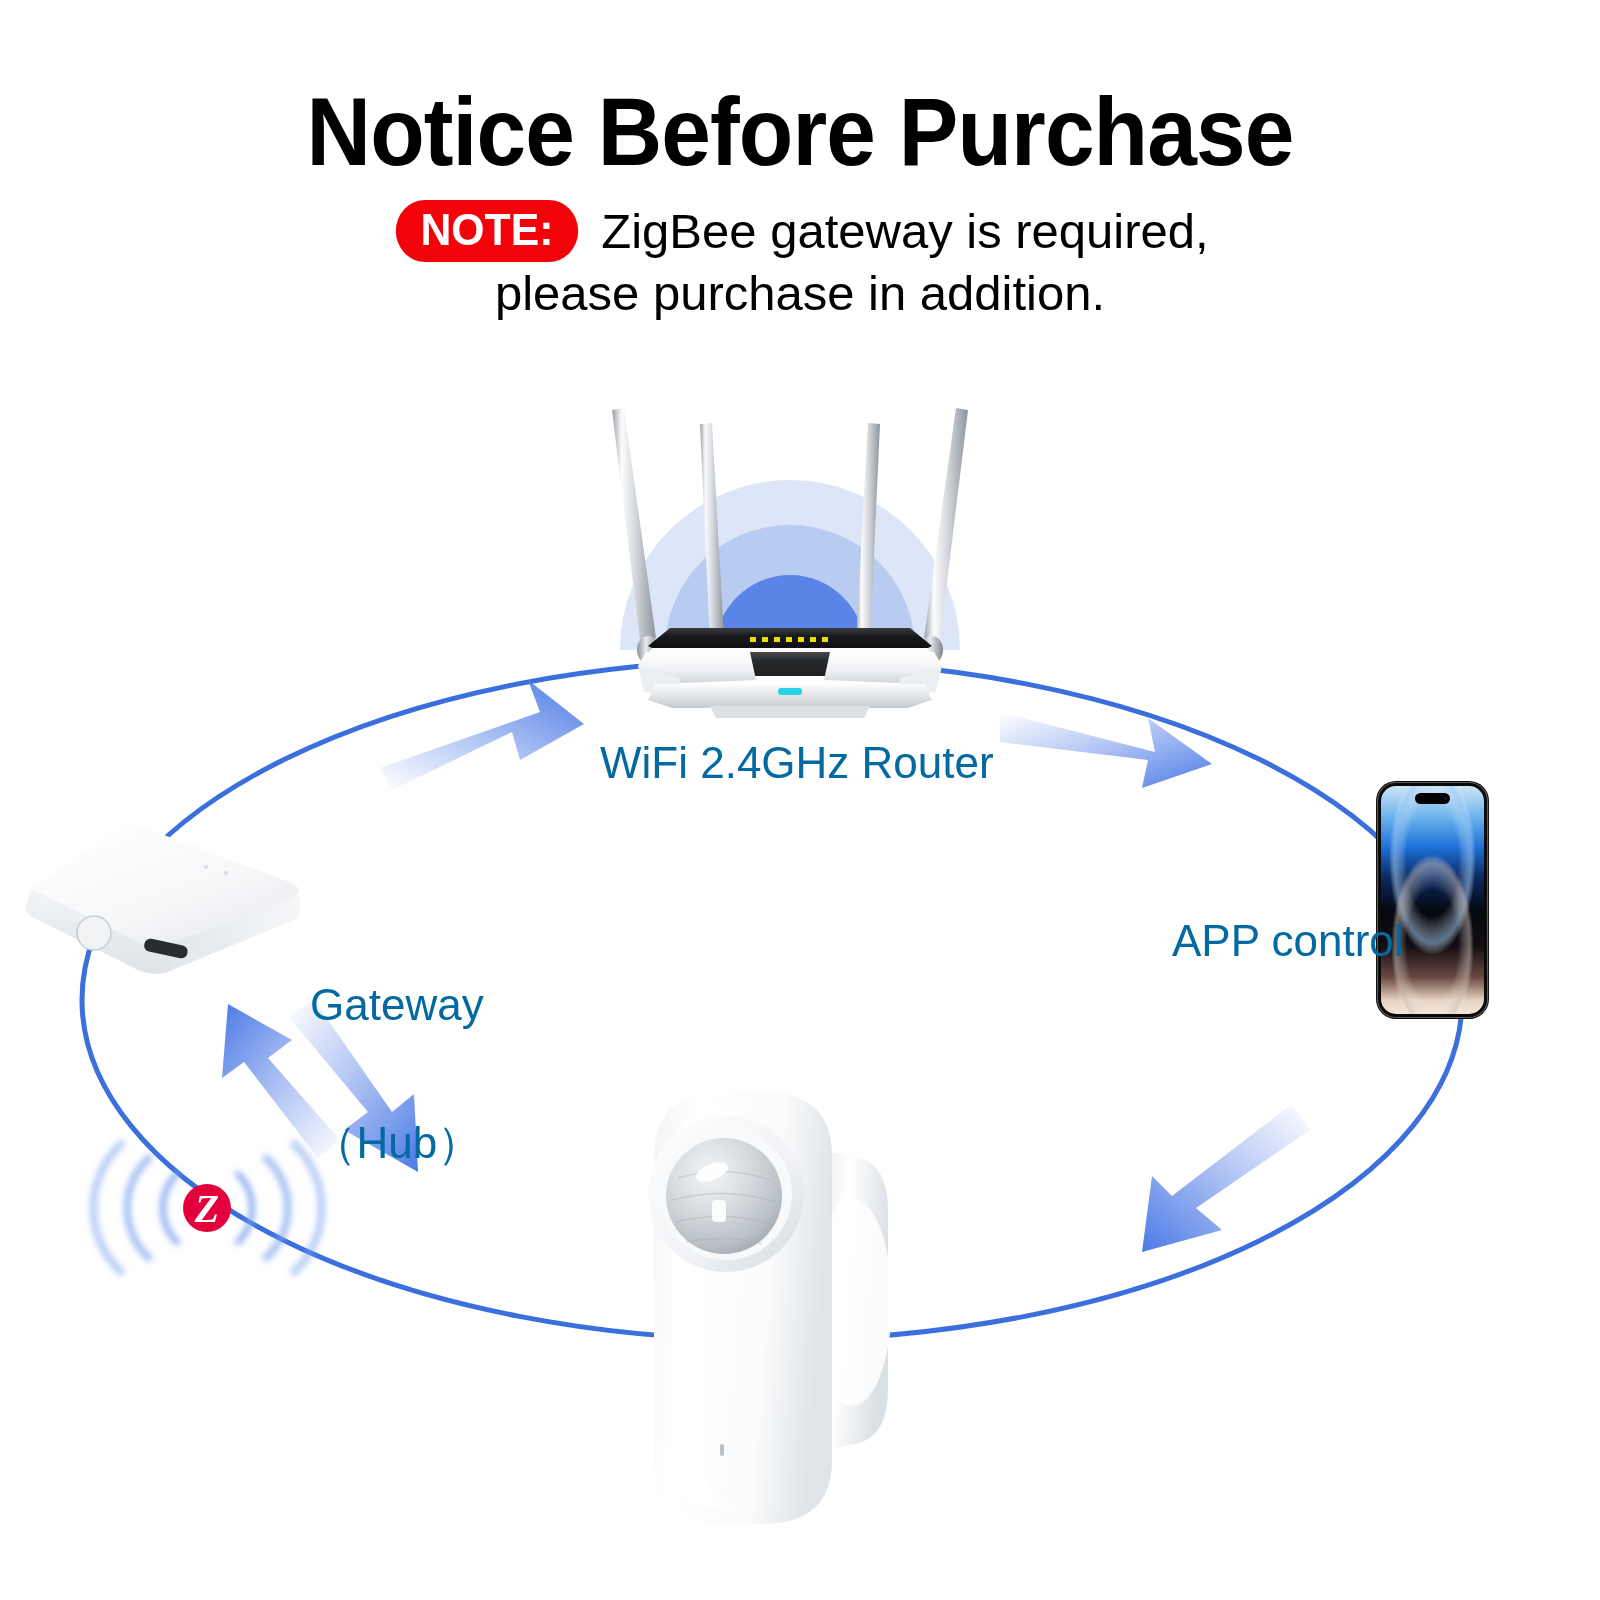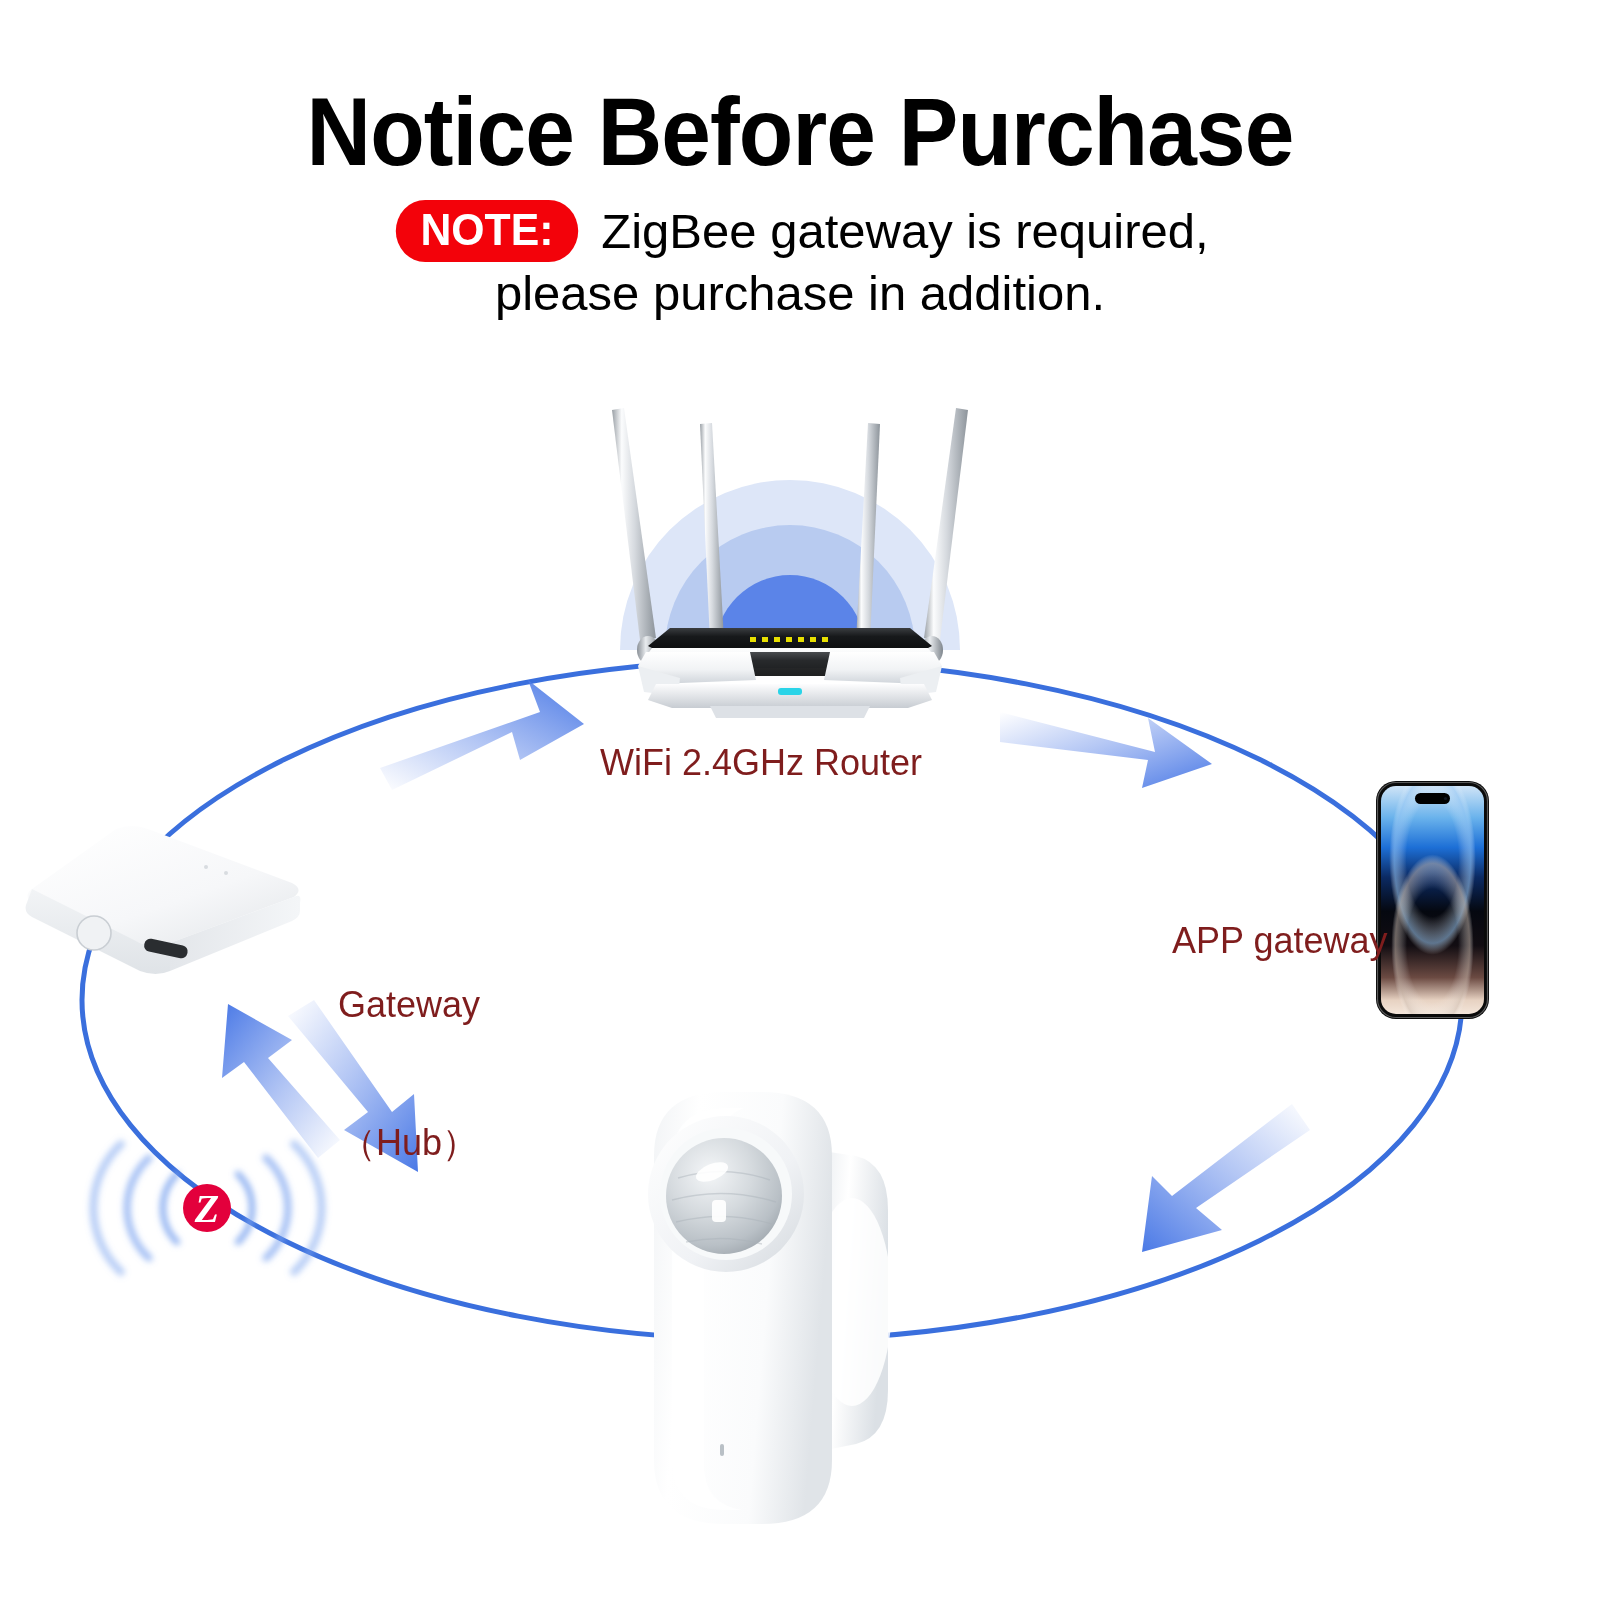--- a/index.html
+++ b/index.html
@@ -37,23 +37,23 @@
   #note-line2 {
     position:absolute; top:265px; left:0; width:1600px;
     text-align:center; font-size:49px; line-height:56px; font-weight:400;
   }
 
   
   #stage { position:absolute; top:340px; left:0; width:1600px; height:1260px; }
   #stage svg.layer { position:absolute; top:0; left:0; width:1600px; height:1260px; overflow:visible; }
 
   
-  .diagram-label { position:absolute; font-size:36px; line-height:46px; color:#7f1d1d; white-space:pre; }
+  .diagram-label { position:absolute; font-size:44px; line-height:46px; color:#0369a1; white-space:pre; }
   #label-router  { top:400px; left:600px; }
-  #label-gateway { top:550px; left:310px; text-align:center;margin-left:28px; }
+  #label-gateway { top:550px; left:310px; text-align:center; }
   #label-app     { top:578px; left:1172px; }
 
   
   #router { position:absolute; left:560px; top:60px; width:460px; height:320px; }
 
   
   #gateway { position:absolute; left:20px; top:485px; width:290px; height:150px; }
 
   
   #phone { position:absolute; left:1375px; top:440px; width:115px; height:240px; }
@@ -274,21 +274,21 @@
 
       <rect x="6" y="6" width="103" height="228" rx="15" fill="url(#wall)"></rect>
       <rect x="6" y="6" width="103" height="228" rx="15" fill="url(#glow1)"></rect>
       <rect x="6" y="6" width="103" height="228" rx="15" fill="url(#glow2)"></rect>
 
       <rect x="40" y="13" width="35" height="11" rx="5.5" fill="#000"></rect>
       <circle cx="70.5" cy="18.5" r="1.6" fill="#10161f"></circle>
     </svg>
   </div>
 
-  <div class="diagram-label" id="label-app">APP gateway</div>
+  <div class="diagram-label" id="label-app">APP control</div>
 
   <div id="zigbee">
     <svg viewBox="0 0 265 155" width="265" height="155">
       <defs>
         <filter id="arcBlur" x="-50%" y="-50%" width="200%" height="200%">
           <feGaussianBlur stdDeviation="3.2"></feGaussianBlur>
         </filter>
       </defs>
       <g filter="url(#arcBlur)" fill="none" stroke="#7aa2ef" stroke-linecap="round">
 

